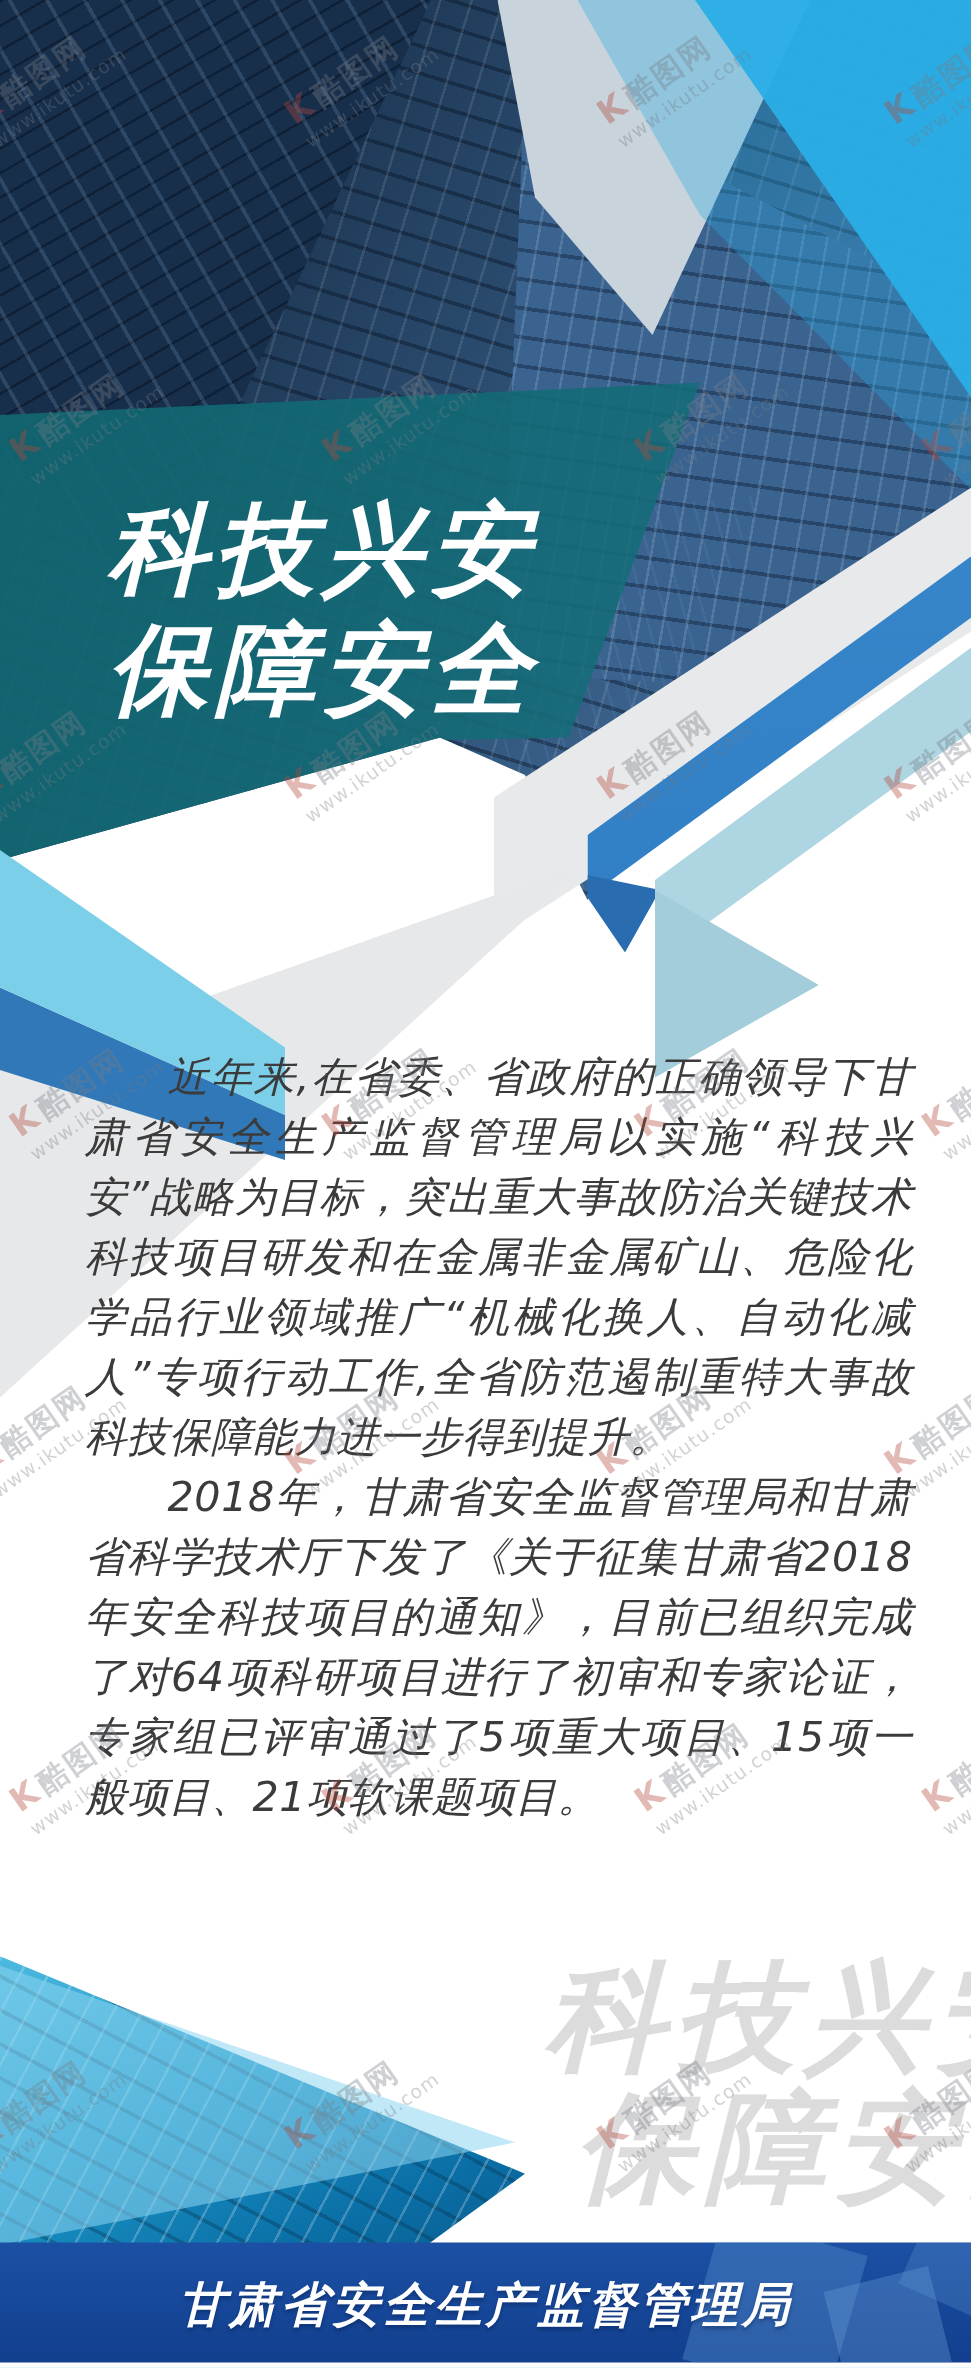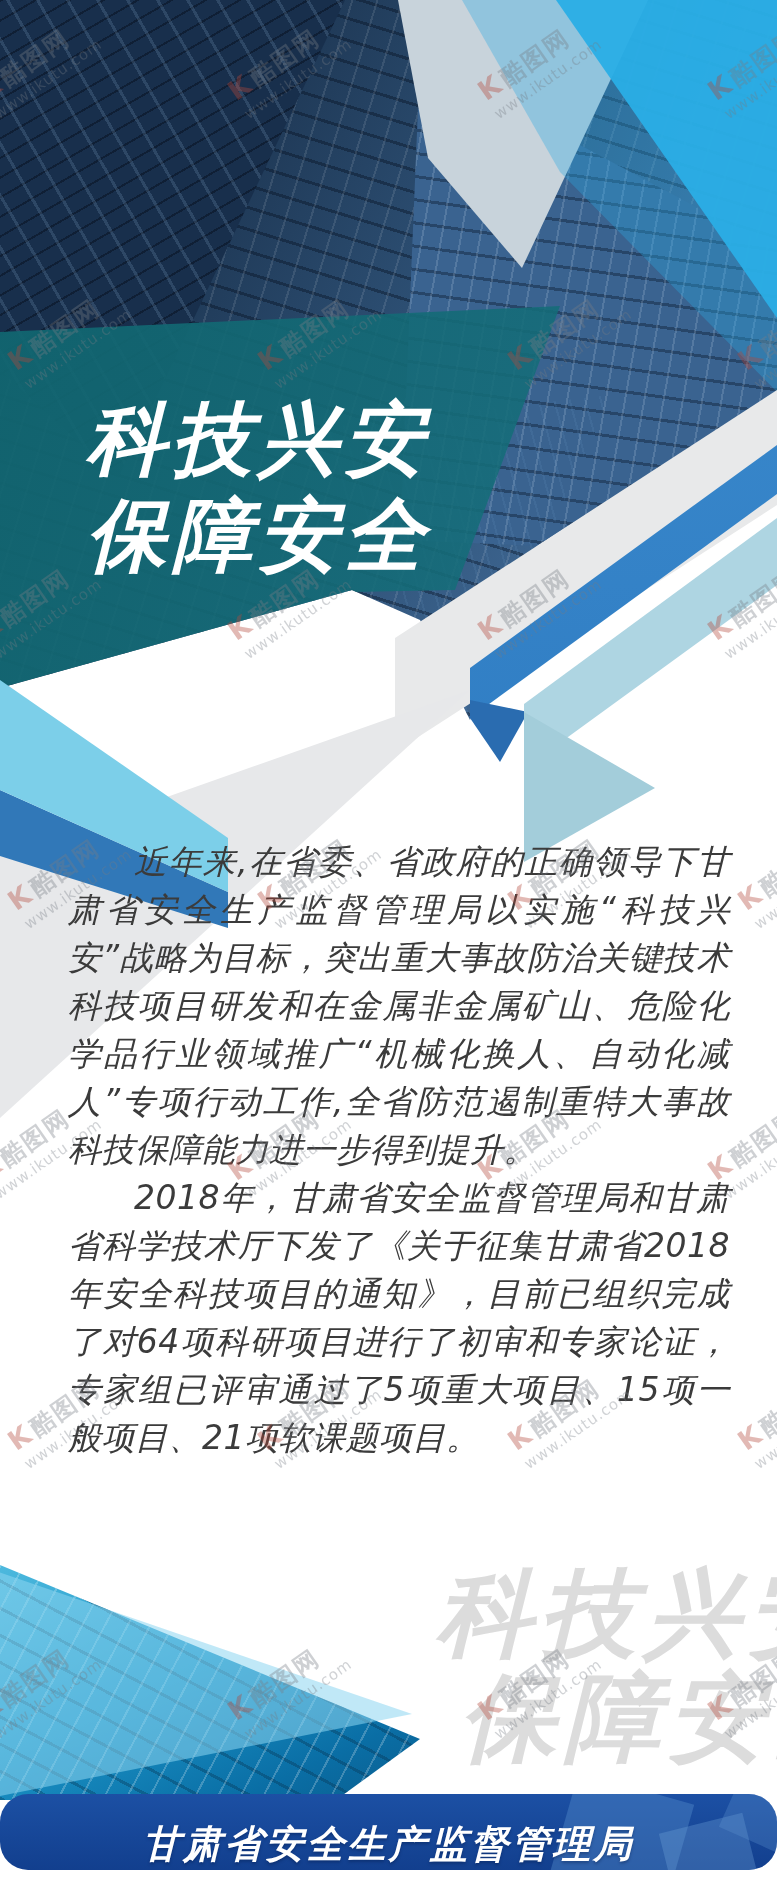--- a/index.html
+++ b/index.html
@@ -75,22 +75,22 @@
   .bl-photo{left:0;top:1565px;width:420px;height:235px;
     background:linear-gradient(155deg,#4db9de 0%,#1b93c6 45%,#0a6ea5 80%,#0b5e8f 100%);
     background-image:repeating-linear-gradient(118deg,rgba(255,255,255,.22) 0 2px,rgba(255,255,255,0) 2px 20px),
                      repeating-linear-gradient(28deg,rgba(6,50,80,.35) 0 3px,rgba(6,50,80,0) 3px 24px),
                      linear-gradient(155deg,#4db9de 0%,#1b93c6 45%,#0a6ea5 80%,#0b5e8f 100%);
     clip-path:polygon(0 0,100% 74%,80% 100%,0 100%);}
   .bl-overlay{left:0;top:1568px;width:412px;height:228px;background:rgba(141,214,240,.55);
     clip-path:polygon(0 2%,100% 64%,0 100%);}
 
   
-  .footer{left:0;top:1794px;width:777px;height:76px;
-    background:linear-gradient(#1c50a4,#123f8e);overflow:hidden;border-radius:28px;}
+  .footer{left:0;top:1794px;width:777px;height:96px;
+    background:linear-gradient(#1c50a4,#123f8e);overflow:hidden;}
   .footer .sq1{position:absolute;left:560px;top:-8px;width:120px;height:120px;
     background:rgba(80,135,200,.45);transform:rotate(16deg);}
   .footer .sq2{position:absolute;left:668px;top:28px;width:86px;height:86px;
     background:rgba(110,160,215,.35);transform:rotate(-14deg);}
   .footer .sq3{position:absolute;left:730px;top:-20px;width:70px;height:70px;
     background:rgba(95,150,210,.30);transform:rotate(24deg);}
   .footer .org{position:relative;z-index:2;width:100%;text-align:center;
     line-height:100px;font-size:38px;font-weight:800;color:#ffffff;
     letter-spacing:3px;text-shadow:0 2px 3px rgba(0,20,60,.35);}
 

